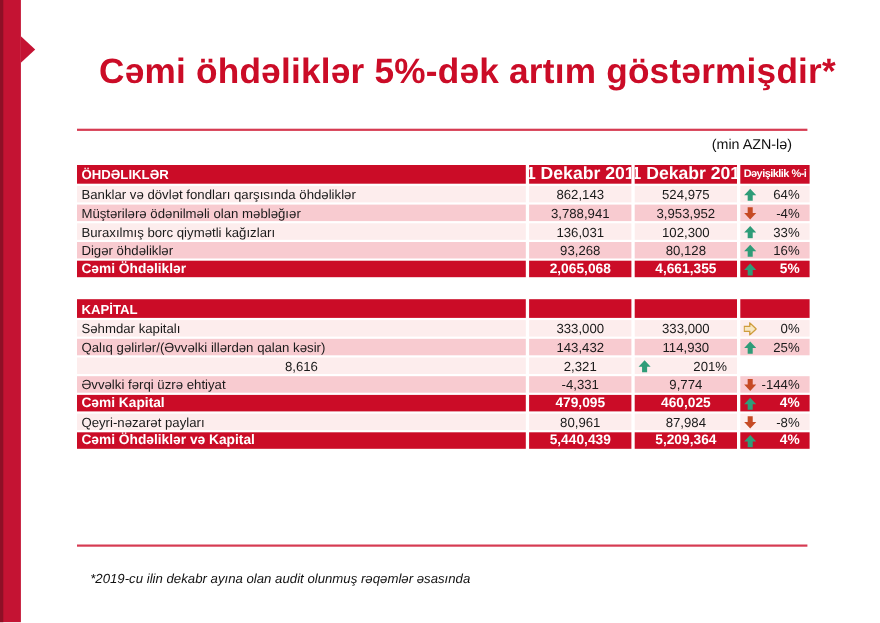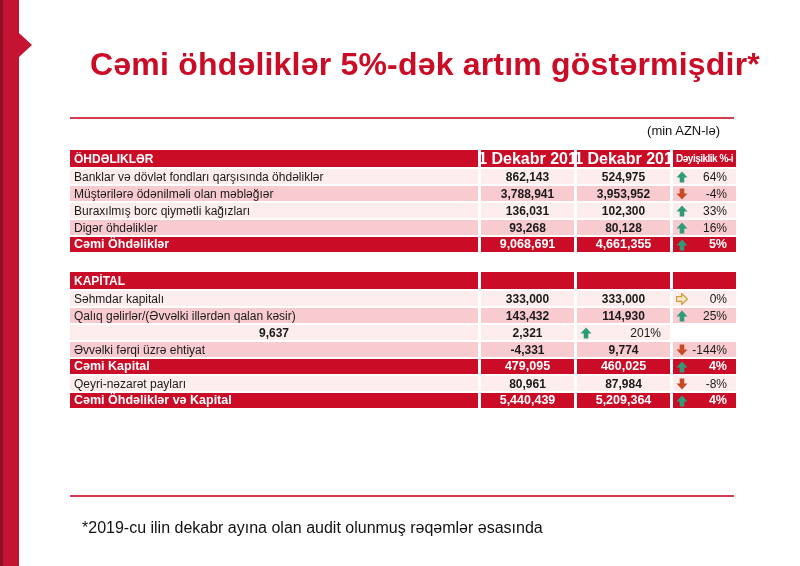--- a/index.html
+++ b/index.html
@@ -26,31 +26,31 @@
     position:absolute;left:56px;top:123px;width:664px;text-align:right;
     font-size:13px;color:#111;
   }
   .fin-table{position:absolute;left:70px;width:666px;display:flex;flex-direction:column;gap:2px;}
   #table-0{top:150px;}
   #table-1{top:272px;}
   .row{display:grid;grid-template-columns:408px 93px 93px 1fr;column-gap:3px;height:15px;}
   .row.header{height:17px;}
   .cell{display:flex;align-items:center;font-size:12px;line-height:1;overflow:hidden;white-space:nowrap;}
   .cell.label{justify-content:flex-start;padding-left:4px;}
-  .cell.num{justify-content:center;font-weight:bold;}
+  .cell.num{justify-content:center;}
   .cell.change{justify-content:space-between;padding:0 9px 0 3px;}
   .row.light .cell{background:var(--row-light);}
   .row.dark .cell{background:var(--row-dark);}
   .row.header .cell,.row.total .cell{background:var(--brand-red);color:#fff;font-weight:bold;}
   .row.total .cell{font-size:12.5px;}
   .row.header .cell.num{font-size:16px;}
   .row.header .cell.change{justify-content:center;padding:0;font-size:10px;letter-spacing:-0.5px;}
   .arrow{display:flex;align-items:center;}
   .arrow svg{display:block;}
-  .footnote{position:absolute;left:82px;top:519px;font-size:16px;color:#111;}
+  .footnote{position:absolute;left:82px;top:519px;font-size:12px;color:#111;font-style:italic;}
 </style>
 </head>
 <body>
 
 <div class="slide" style="--brand-red: #cb0c27; --bar-red: #c41333; --bar-edge: #8e1026; --row-light: #fdeded; --row-dark: #f8cbd0; --rule-red: #d63b52;">
   <div class="left-bar"></div>
   <div class="left-bar-edge"></div>
   <div class="left-bar-arrow"></div>
 
   <h1 class="title">Cəmi öhdəliklər 5%-dək artım göstərmişdir*</h1>
@@ -120,21 +120,21 @@
             <svg width="12" height="12" viewBox="0 0 12 12">
               <path d="M6 .5 L11.5 6.4 H8.3 V11.5 H3.7 V6.4 H.5 Z" fill="#2f9c78"></path>
             </svg>
           </span>
       <span class="pct">16%</span>
     </div>
   </div>
 
   <div class="row total">
     <div class="cell label">Cəmi Öhdəliklər</div>
-    <div class="cell num v2019">9,068,691</div>
+    <div class="cell num v2019">2,065,068</div>
     <div class="cell num v2018">4,661,355</div>
     <div class="cell change">
       <span class="arrow">
             <svg width="12" height="12" viewBox="0 0 12 12">
               <path d="M6 .5 L11.5 6.4 H8.3 V11.5 H3.7 V6.4 H.5 Z" fill="#2f9c78"></path>
             </svg>
           </span>
       <span class="pct">5%</span>
     </div>
   </div>
@@ -172,21 +172,21 @@
       <span class="arrow">
             <svg width="12" height="12" viewBox="0 0 12 12">
               <path d="M6 .5 L11.5 6.4 H8.3 V11.5 H3.7 V6.4 H.5 Z" fill="#2f9c78"></path>
             </svg>
           </span>
       <span class="pct">25%</span>
     </div>
   </div>
 
   <div class="row light">
-    <div class="cell num v2019">9,637</div>
+    <div class="cell num v2019">8,616</div>
     <div class="cell num v2018">2,321</div>
     <div class="cell change">
       <span class="arrow">
             <svg width="12" height="12" viewBox="0 0 12 12">
               <path d="M6 .5 L11.5 6.4 H8.3 V11.5 H3.7 V6.4 H.5 Z" fill="#2f9c78"></path>
             </svg>
           </span>
       <span class="pct">201%</span>
     </div>
   </div>

